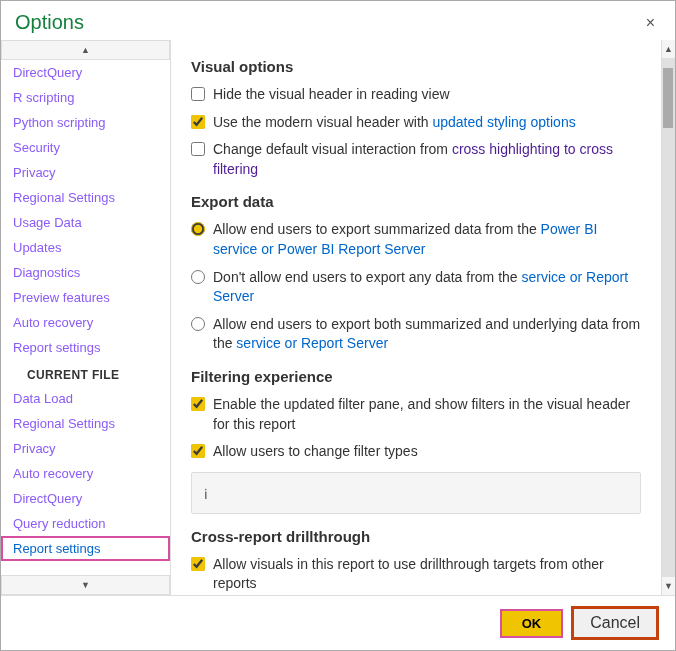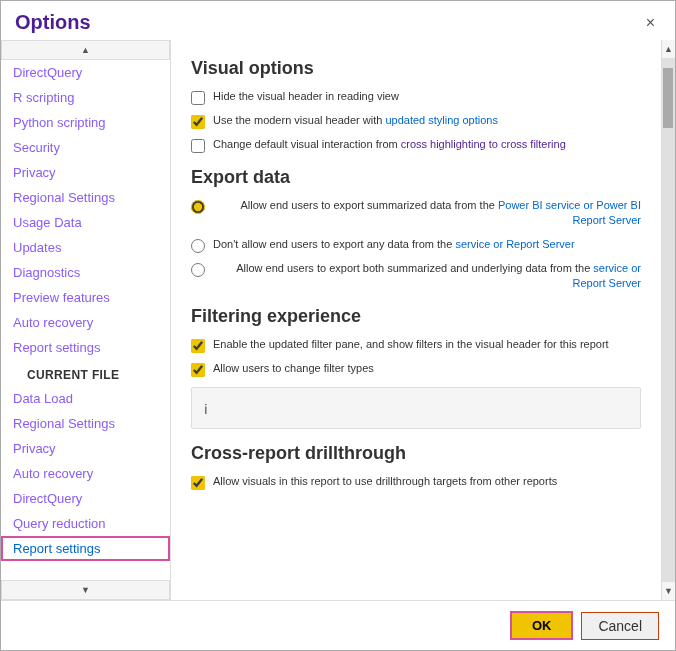--- a/index.html
+++ b/index.html
@@ -19,22 +19,22 @@
     .dialog-titlebar {
       display: flex;
       justify-content: space-between;
       align-items: center;
       padding: 10px 14px 6px 14px;
       border-bottom: none;
     }
 
     .dialog-title {
       font-size: 20px;
-      font-weight: 700;
-      color: #4c1d95;
+      font-weight: 400;
+      color: #15803d;
     }
 
     .close-btn {
       background: none;
       border: none;
       font-size: 16px;
       cursor: pointer;
       color: #555;
       padding: 2px 6px;
     }
@@ -67,21 +67,21 @@
     }
 
     
     .main-content {
       flex: 1;
       overflow-y: auto;
       padding: 14px 20px 14px 20px;
     }
 
     .section-title {
-      font-size: 18px;
+      font-size: 15px;
       font-weight: 600;
       color: #333;
       margin-bottom: 10px;
       margin-top: 4px;
     }
 
     .option-row {
       display: flex;
       align-items: flex-start;
       margin-bottom: 8px;
@@ -93,23 +93,22 @@
       margin-top: 2px;
       flex-shrink: 0;
       width: 14px;
       height: 14px;
       cursor: pointer;
       accent-color: #f0c400;
     }
 
     .option-label {
       color: #333;
-      font-size: 11px;
+      font-size: 14px;
       line-height: 1.4;
-      text-align: right;
     }
 
     .section-gap {
       margin-top: 14px;
     }
 
     .feedback-box {
       background: #f5f5f5;
       border: 1px solid #ddd;
       padding: 10px 12px;
@@ -154,23 +153,23 @@
       color: #000;
       font-size: 13px;
       padding: 5px 20px;
       cursor: pointer;
       font-weight: 700;
       min-width: 60px;
     }
 
     .btn-cancel {
       background: #f0f0f0;
-      border: 1px solid #c2410c;
-      color: #333;
-      font-size: 14px;
+      border: 3px solid #c2410c;
+      color: #333;
+      font-size: 16px;
       padding: 5px 16px;
       cursor: pointer;
       min-width: 60px;
     }
 
     
     .main-content::-webkit-scrollbar { width: 12px; }
     .main-content::-webkit-scrollbar-track { background: #f0f0f0; }
     .main-content::-webkit-scrollbar-thumb { background: #bbb; border: 2px solid #f0f0f0; }
 

